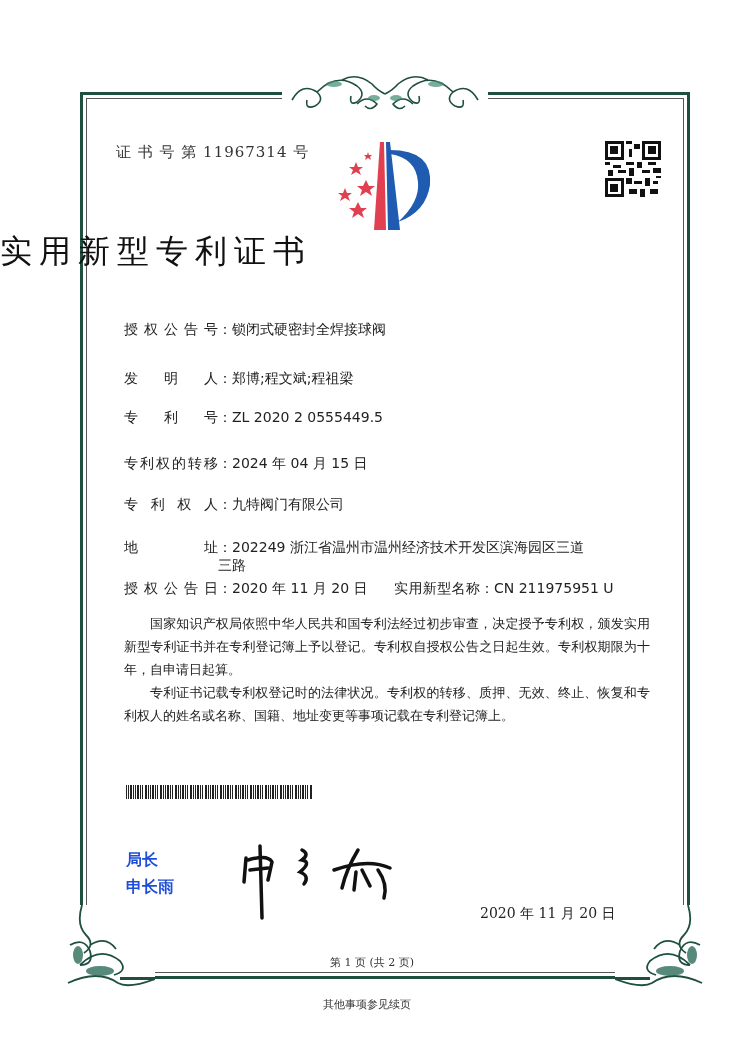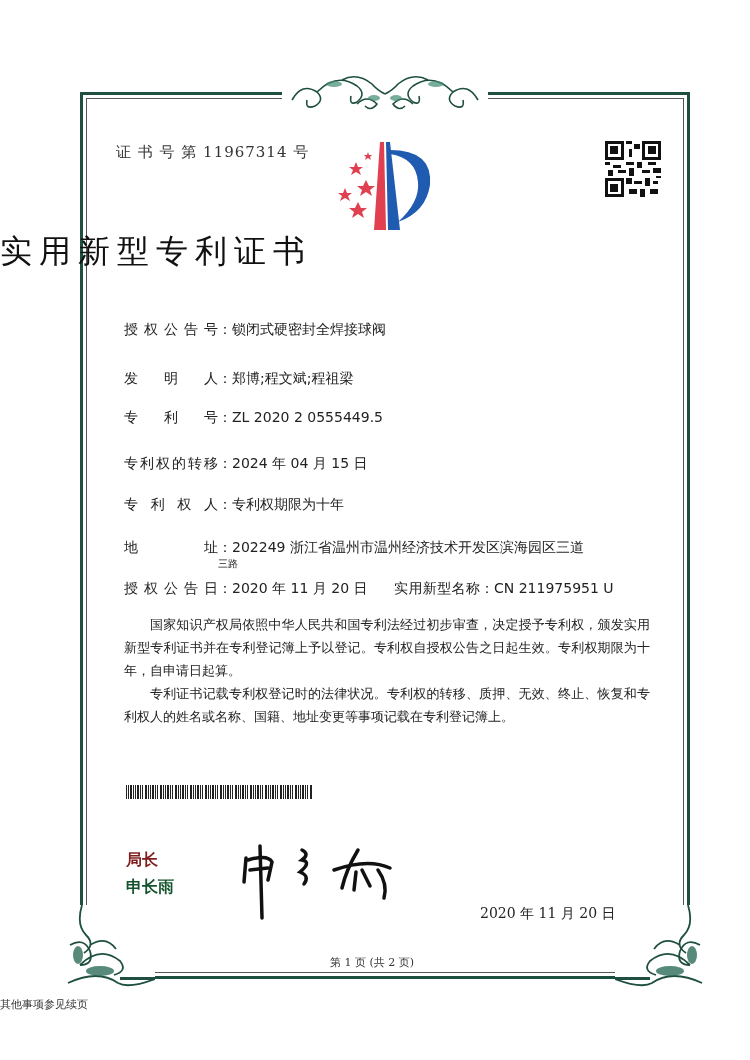--- a/index.html
+++ b/index.html
@@ -14,29 +14,29 @@
   .orn-top { left:282px; top:70px; width:206px; height:46px; background:#fff; }
   .orn-corner-l { left:60px; top:905px; width:95px; height:85px; }
   .orn-corner-r { left:615px; top:905px; width:95px; height:85px; }
   .cert-no { left:116px; top:143px; font-size:15px; letter-spacing:1px; color:#333; }
   .logo { left:328px; top:140px; width:110px; height:90px; }
   .qr { left:605px; top:141px; width:56px; height:56px; }
   .title { left:0; width:750px; top:230px; text-align:left; font-size:32px; letter-spacing:7px; color:#111; font-family:"DejaVu Serif",serif; }
   .field { left:124px; font-size:14px; color:#222; white-space:nowrap; font-family:"DejaVu Sans","Liberation Sans",sans-serif; }
   .field .lbl { display:inline-block; width:94px; text-align:justify; text-align-last:justify; }
   .field .val { display:inline-block; }
-  .addr-2 { left:218px; top:557px; font-size:10px; font-family:Liberation Serif, serif; }
-  .para { left:124px; width:526px; font-size:13px; line-height:23px; color:#222; text-align:justify; font-family:Liberation Sans, sans-serif; }
+  .addr-2 { left:218px; top:557px; font-size:14px; font-family:Liberation Serif, serif; }
+  .para { left:124px; width:526px; font-size:13px; line-height:23px; color:#222; text-align:justify; font-family:Liberation Mono, monospace; }
   .barcode { left:126px; top:785px; width:186px; height:14px; }
-  .sign-title { left:126px; top:850px; font-size:16px; font-family:"DejaVu Sans",sans-serif; font-weight:bold; color:#7f1d1d;text-align:right; }
-  .sign-name { left:126px; top:877px; font-size:16px; font-family:"DejaVu Sans",sans-serif; font-weight:bold; color:#14532d; }
+  .sign-title { left:126px; top:850px; font-size:16px; font-family:"DejaVu Sans",sans-serif; font-weight:bold; color:#1d4ed8;text-align:right; }
+  .sign-name { left:126px; top:877px; font-size:16px; font-family:"DejaVu Sans",sans-serif; font-weight:bold; color:#1d4ed8; }
   .signature { left:238px; top:840px; width:170px; height:80px; }
   .sign-date { left:480px; top:905px; font-size:14px; color:#222; }
   .page-no { left:0; width:744px; text-align:center; top:955px; font-size:11px; color:#333; }
-  .footer { left:0; width:734px; text-align:left; top:997px; font-size:11px; color:#333; }
+  .footer { left:0; width:734px; text-align:center; top:997px; font-size:11px; color:#333; }
 </style>
 </head>
 <body>
 
 <div class="abs frame-outer"></div>
 <div class="abs frame-inner"></div>
 
 <svg class="abs orn-top" viewBox="0 0 206 46">
   <g fill="none" stroke="#1f4f40" stroke-width="1.6">
     <path d="M10 30 q10 -18 25 -8 q8 8 -2 14 q-10 4 -8 -6"></path>
@@ -144,21 +144,21 @@
 <div class="abs field" style="top:370px">
   <span class="lbl">发明人</span><span>：</span><span class="val">郑博;程文斌;程祖梁</span>
 </div>
 <div class="abs field" style="top:409px">
   <span class="lbl">专利号</span><span>：</span><span class="val">ZL 2020 2 0555449.5</span>
 </div>
 <div class="abs field" style="top:455px">
   <span class="lbl">专利权的转移</span><span>：</span><span class="val">2024 年 04 月 15 日</span>
 </div>
 <div class="abs field" style="top:496px">
-  <span class="lbl">专利权人</span><span>：</span><span class="val">专利权期限为十年</span>
+  <span class="lbl">专利权人</span><span>：</span><span class="val">九特阀门有限公司</span>
 </div>
 <div class="abs field" style="top:539px">
   <span class="lbl">地址</span><span>：</span><span class="val">202249 浙江省温州市温州经济技术开发区滨海园区三道</span>
 </div>
 <div class="abs addr-2">三路</div>
 <div class="abs field" style="top:580px">
   <span class="lbl">授权公告日</span><span>：</span><span class="val">2020 年 11 月 20 日</span>
 </div>
 <div class="abs field" style="top:580px; left:394px">
   <span class="lbl" style="width:86px">实用新型名称</span><span>：</span><span class="val">CN 211975951 U</span>

